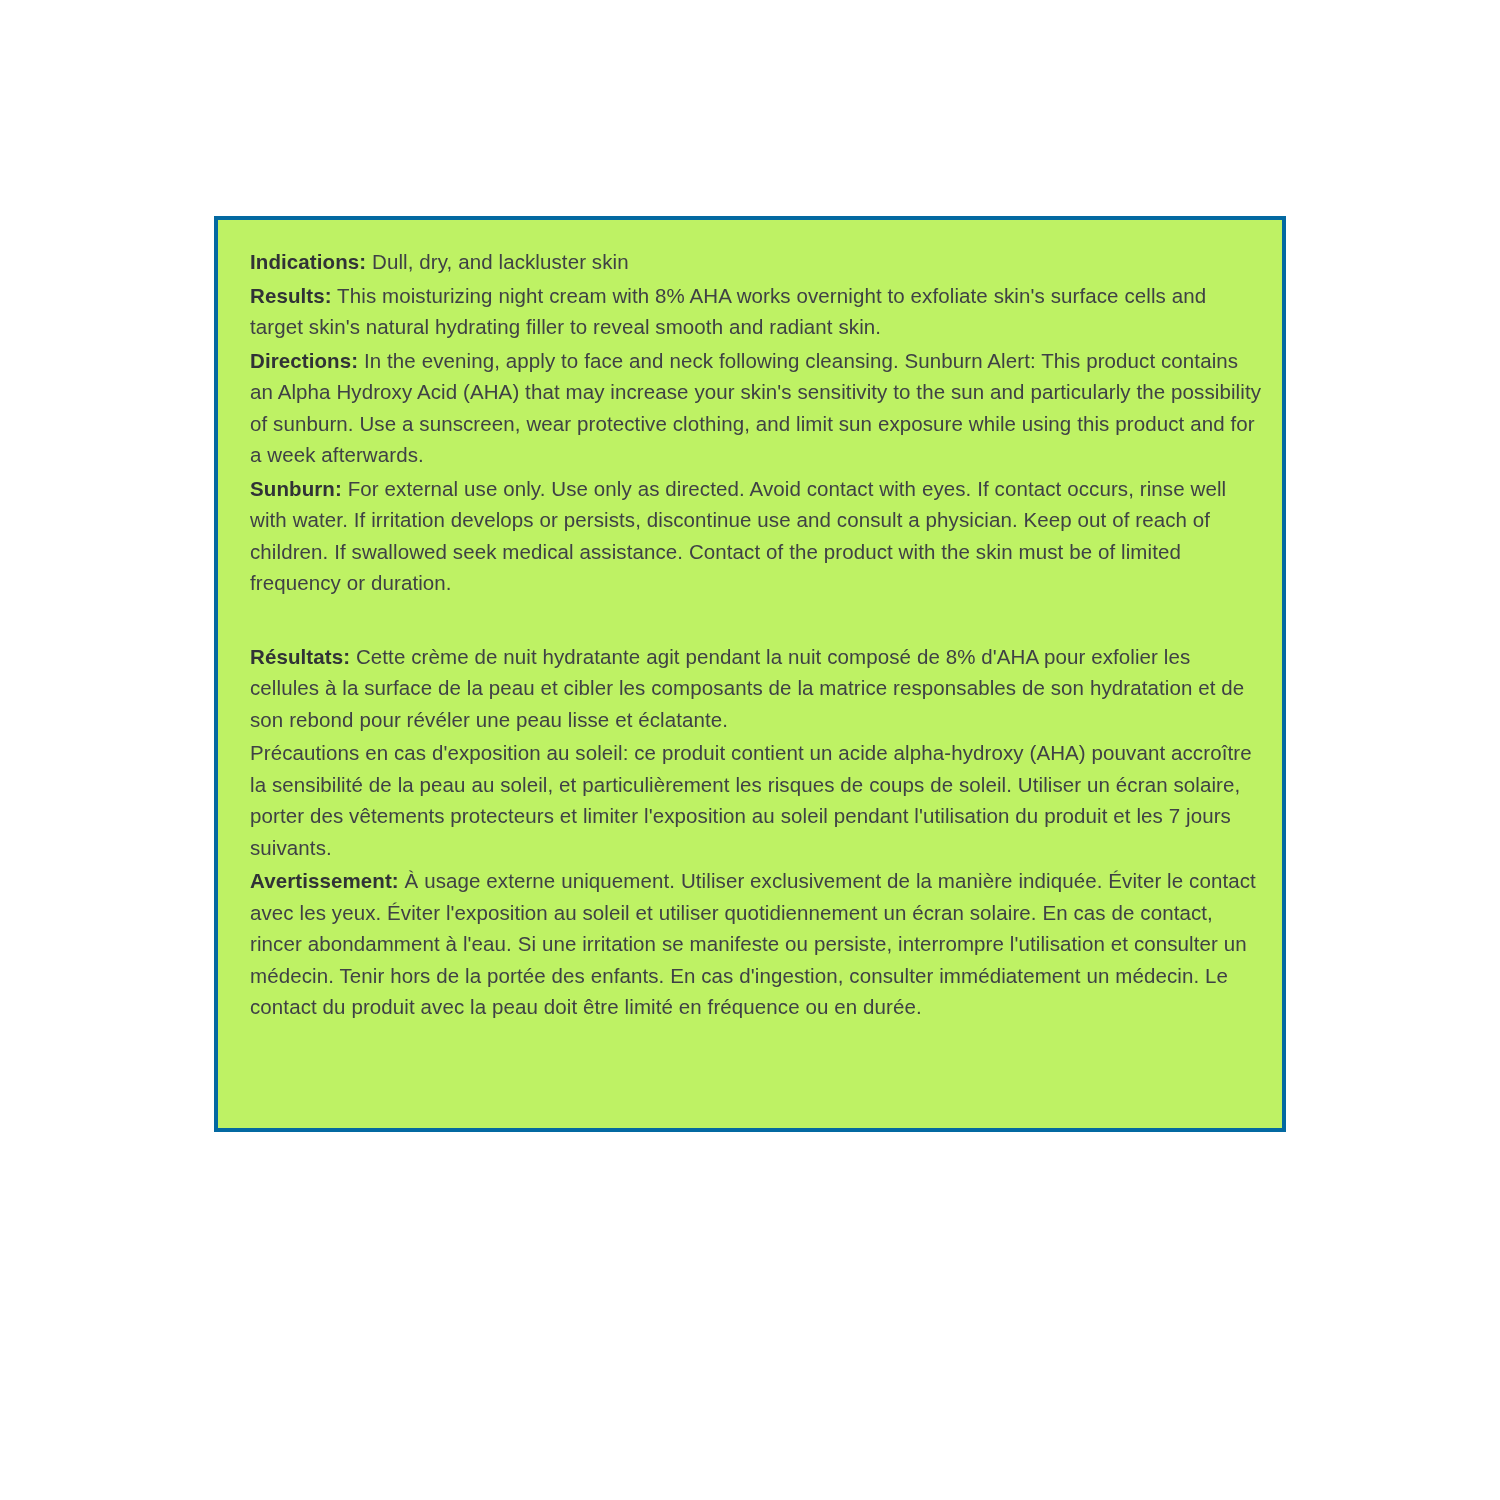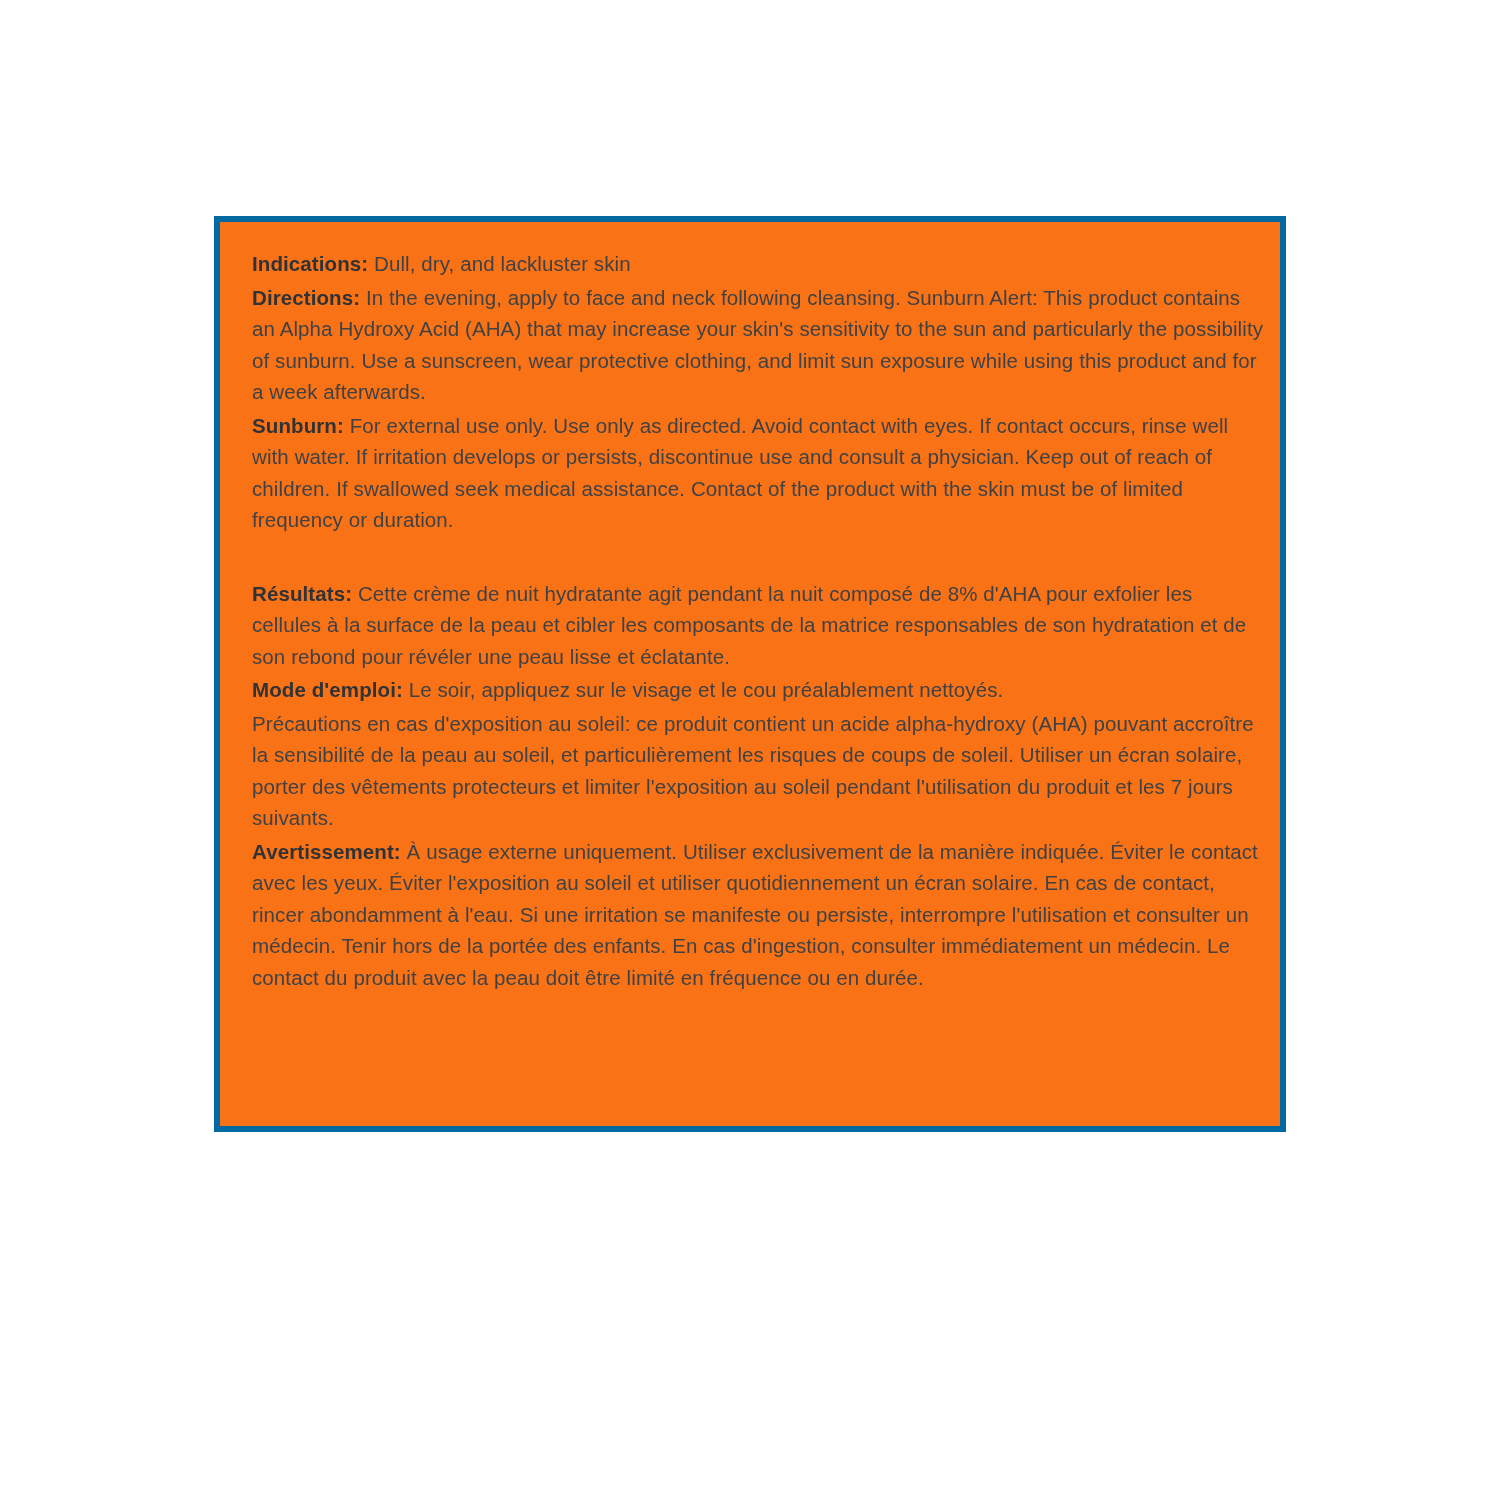--- a/index.html
+++ b/index.html
@@ -12,22 +12,22 @@
     height: 1500px;
     font-family: "Liberation Sans", sans-serif;
     color: #3f4145;
   }
   .page {
     position: absolute;
     left: 214px;
     top: 216px;
     width: 1072px;
     height: 916px;
-    border: 6px solid #0369a1;
-    background: #f97316;
+    border: 4px solid #0369a1;
+    background: #bef264;
     box-sizing: border-box;
   }
   .content {
     position: absolute;
     left: 32px;
     top: 26px;
     width: 1012px;
   }
   .block {
     margin: 0 0 0 0;
@@ -52,37 +52,37 @@
 <body>
 
 <div class="page">
   <div class="content">
 
     <div class="block">
       <p class="para">
         <span class="lead">Indications:</span><span> Dull, dry, and lackluster skin</span>
       </p>
       <p class="para">
+        <span class="lead">Results:</span><span> This moisturizing night cream with 8% AHA works overnight to exfoliate skin's surface cells and target skin's natural hydrating filler to reveal smooth and radiant skin.</span>
+      </p>
+      <p class="para">
         <span class="lead">Directions:</span><span> In the evening, apply to face and neck following cleansing. Sunburn Alert: This product contains an Alpha Hydroxy Acid (AHA) that may increase your skin's sensitivity to the sun and particularly the possibility of sunburn. Use a sunscreen, wear protective clothing, and limit sun exposure while using this product and for a week afterwards.</span>
       </p>
       <p class="para">
         <span class="lead">Sunburn:</span><span> For external use only. Use only as directed. Avoid contact with eyes. If contact occurs, rinse well with water. If irritation develops or persists, discontinue use and consult a physician. Keep out of reach of children. If swallowed seek medical assistance. Contact of the product with the skin must be of limited frequency or duration.</span>
       </p>
     </div>
 
     <div class="spacer"></div>
 
     <div class="block">
       <p class="para">
         <span class="lead">Résultats:</span><span> Cette crème de nuit hydratante agit pendant la nuit composé de 8% d'AHA pour exfolier les cellules à la surface de la peau et cibler les composants de la matrice responsables de son hydratation et de son rebond pour révéler une peau lisse et éclatante.</span>
       </p>
       <p class="para">
-        <span class="lead">Mode d'emploi:</span><span> Le soir, appliquez sur le visage et le cou préalablement nettoyés.</span>
-      </p>
-      <p class="para">
         <span>Précautions en cas d'exposition au soleil: ce produit contient un acide alpha-hydroxy (AHA) pouvant accroître la sensibilité de la peau au soleil, et particulièrement les risques de coups de soleil. Utiliser un écran solaire, porter des vêtements protecteurs et limiter l'exposition au soleil pendant l'utilisation du produit et les 7 jours suivants.</span>
       </p>
       <p class="para">
         <span class="lead">Avertissement:</span><span> À usage externe uniquement. Utiliser exclusivement de la manière indiquée. Éviter le contact avec les yeux. Éviter l'exposition au soleil et utiliser quotidiennement un écran solaire. En cas de contact, rincer abondamment à l'eau. Si une irritation se manifeste ou persiste, interrompre l'utilisation et consulter un médecin. Tenir hors de la portée des enfants. En cas d'ingestion, consulter immédiatement un médecin. Le contact du produit avec la peau doit être limité en fréquence ou en durée.</span>
       </p>
     </div>
 
   </div>
 </div>
 

